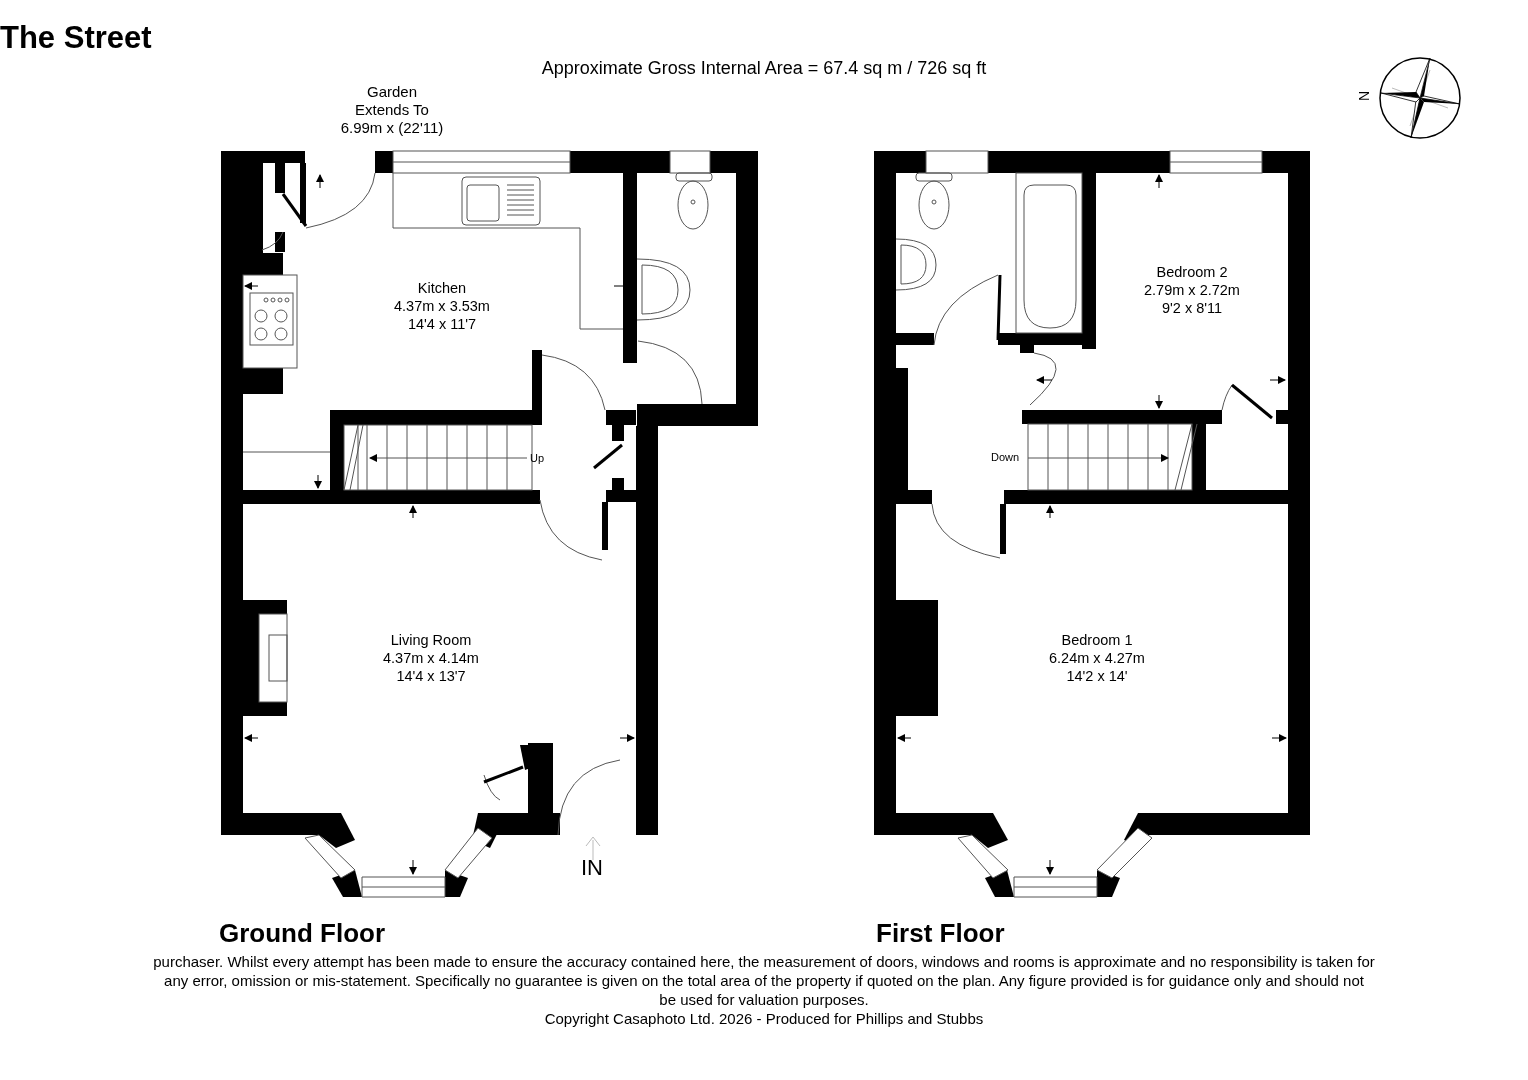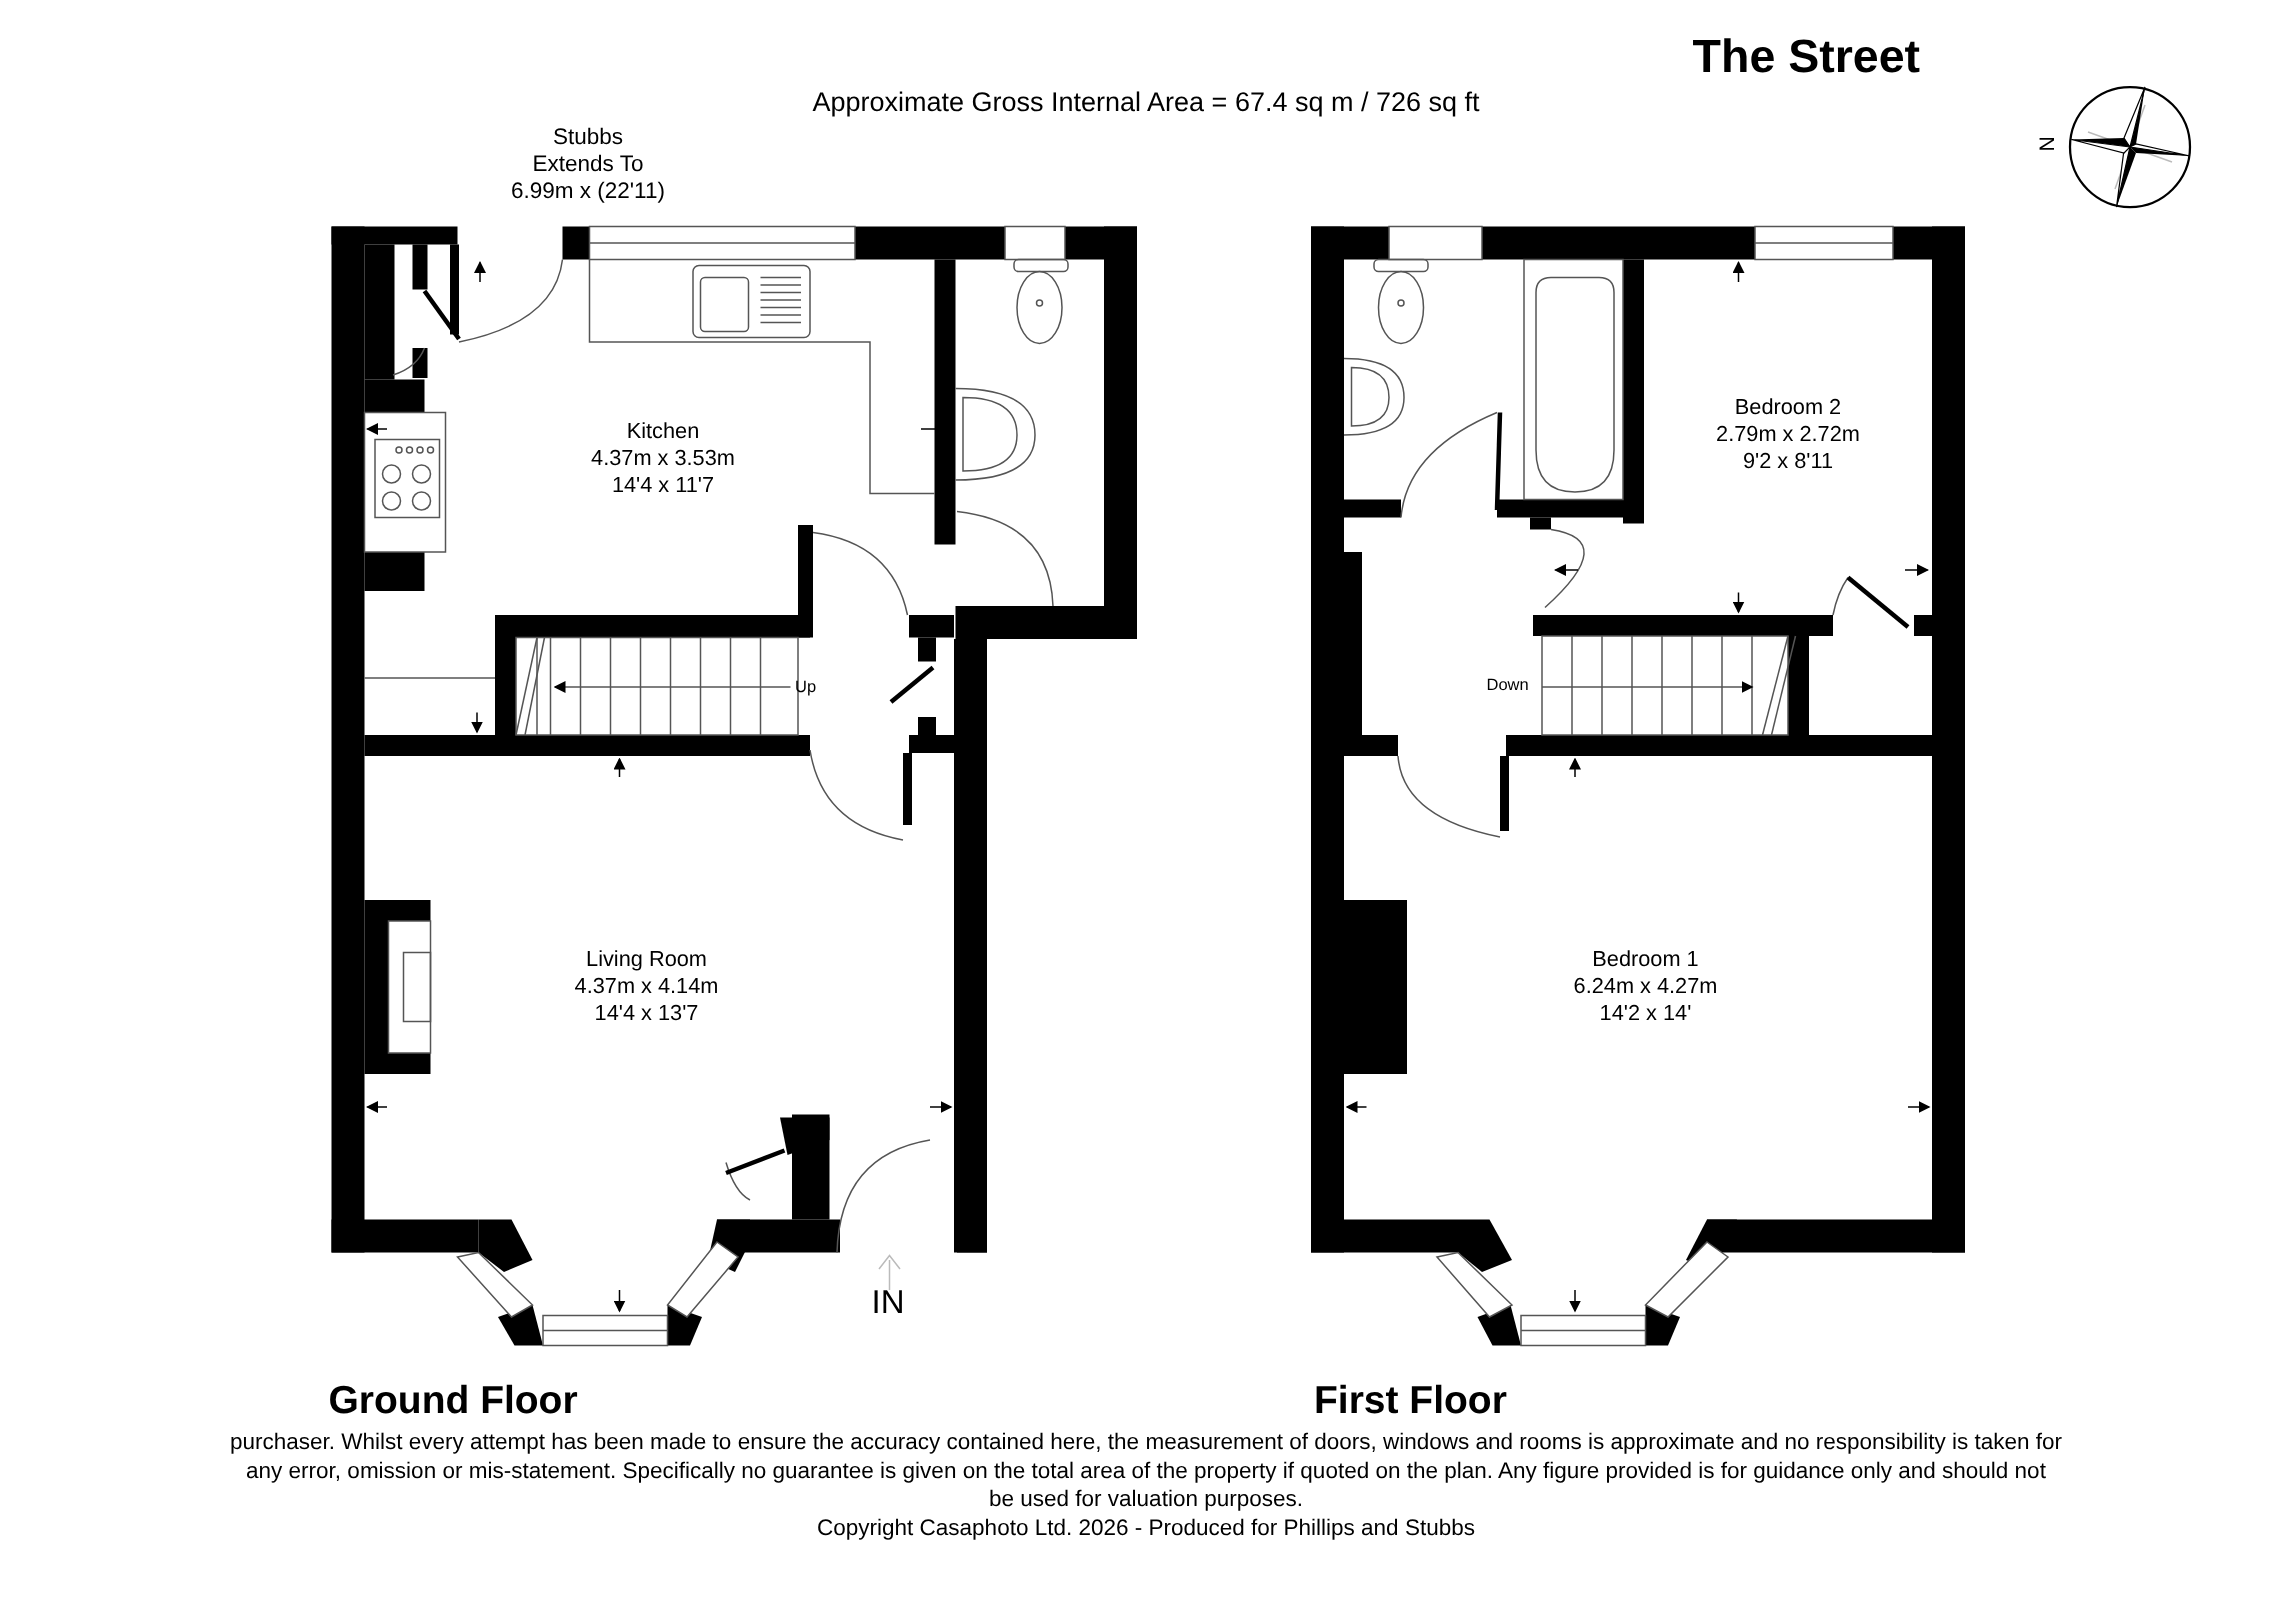--- a/index.html
+++ b/index.html
@@ -1,35 +1,35 @@
 <!DOCTYPE html>
 <html><head>
 <meta charset="utf-8">
 <style>
   html, body { margin: 0; padding: 0; background: #ffffff; }
   body { width: 1528px; height: 1080px; position: relative; overflow: hidden; font-family: "Liberation Sans", sans-serif; color: #000; }
   .abs { position: absolute; }
-  .title { left: 0; width: 1280px; top: 20px; text-align: right; font-size: 31px; font-weight: bold; }
+  .title { left: 0; width: 1280px; top: 20px; text-align: left; font-size: 31px; font-weight: bold; }
   .subtitle { left: 0; width: 1528px; top: 58px; text-align: center; font-size: 18px; }
   .garden { left: 300px; width: 184px; top: 83px; text-align: center; font-size: 15px; line-height: 18px; }
   .floor-label { font-size: 26px; font-weight: bold; top: 918px; }
   .disclaimer { left: 60px; width: 1408px; top: 952px; text-align: center; font-size: 15px; line-height: 19px; }
   .room-label { text-align: center; font-size: 14.5px; line-height: 18px; width: 200px; }
   .stair-label { font-size: 11px; }
   .in-label { font-size: 22px; }
   svg { position: absolute; left: 0; top: 0; }
 </style>
 </head>
 <body>
 
 <div class="abs title">The Street</div>
 <div class="abs subtitle">Approximate Gross Internal Area = 67.4 sq m / 726 sq ft</div>
 
 <div class="abs garden">
-  <div>Stubbs</div>
+  <div>Garden</div>
   <div>Extends To</div>
   <div>6.99m x (22'11)</div>
 </div>
 
 <svg width="1528" height="1080" viewBox="0 0 1528 1080">
   <defs>
     <marker id="arr" markerWidth="8" markerHeight="8" refX="7" refY="4" orient="auto">
       <path d="M0,0 L8,4 L0,8 z" fill="#000"></path>
     </marker>
   </defs>

